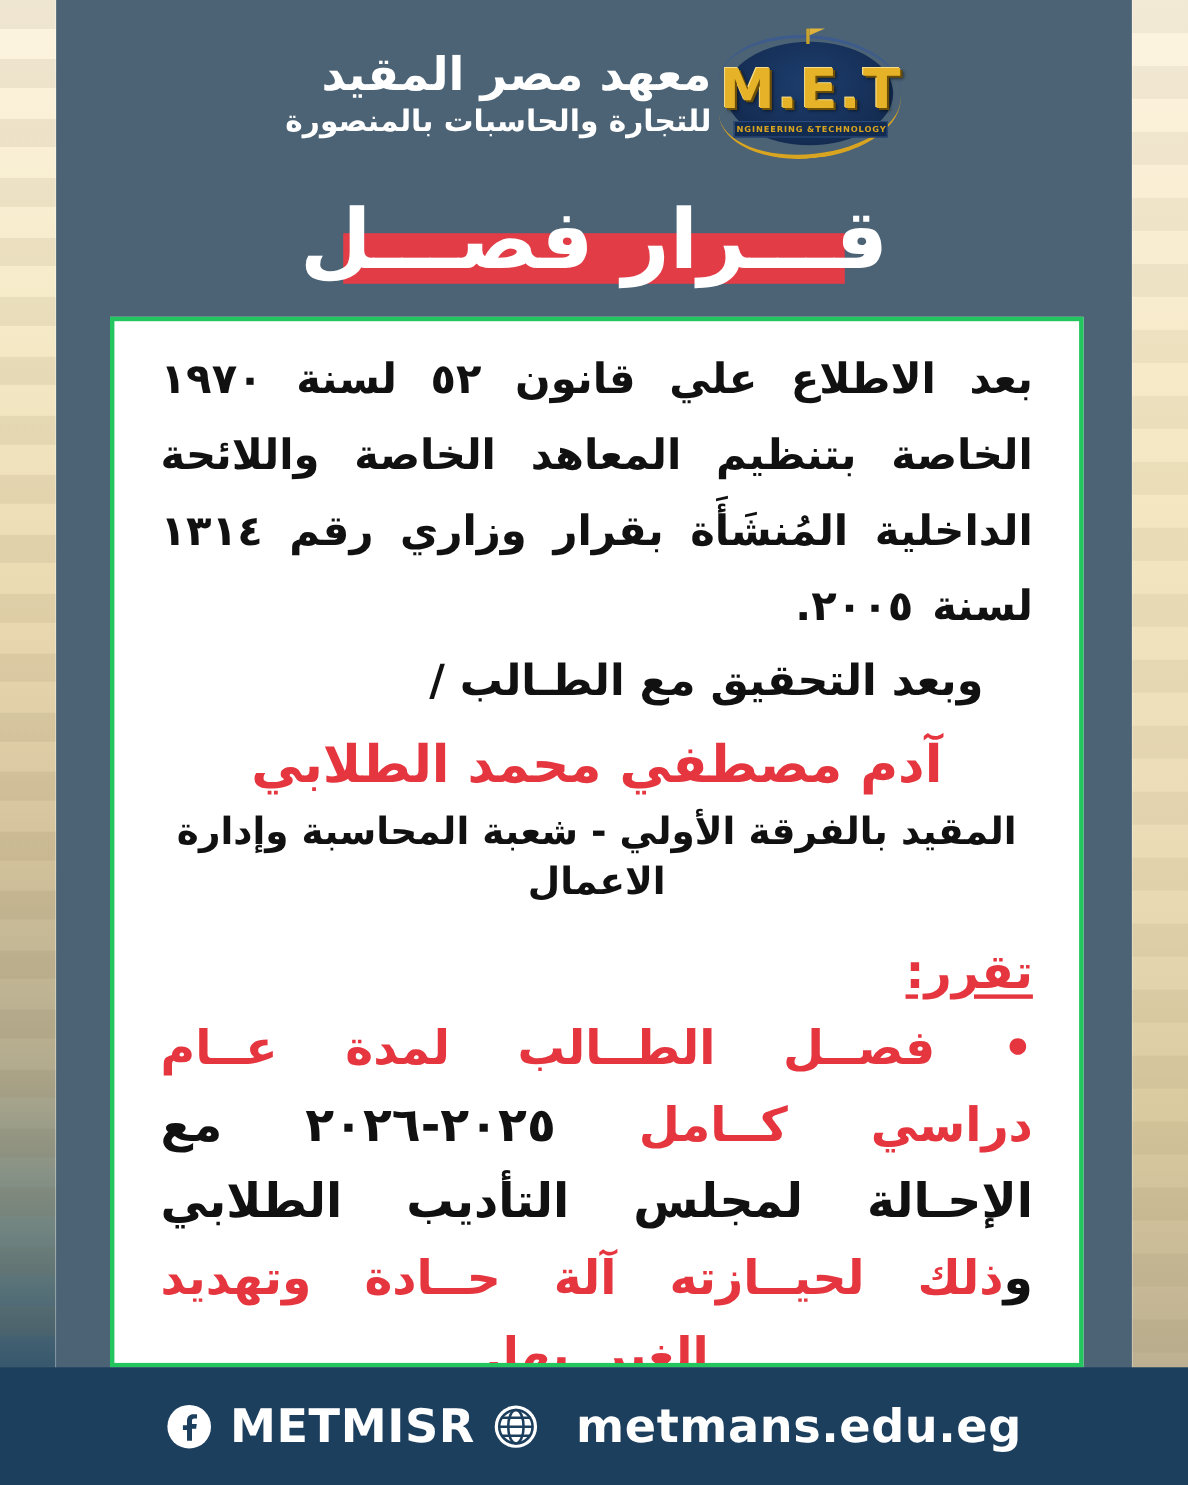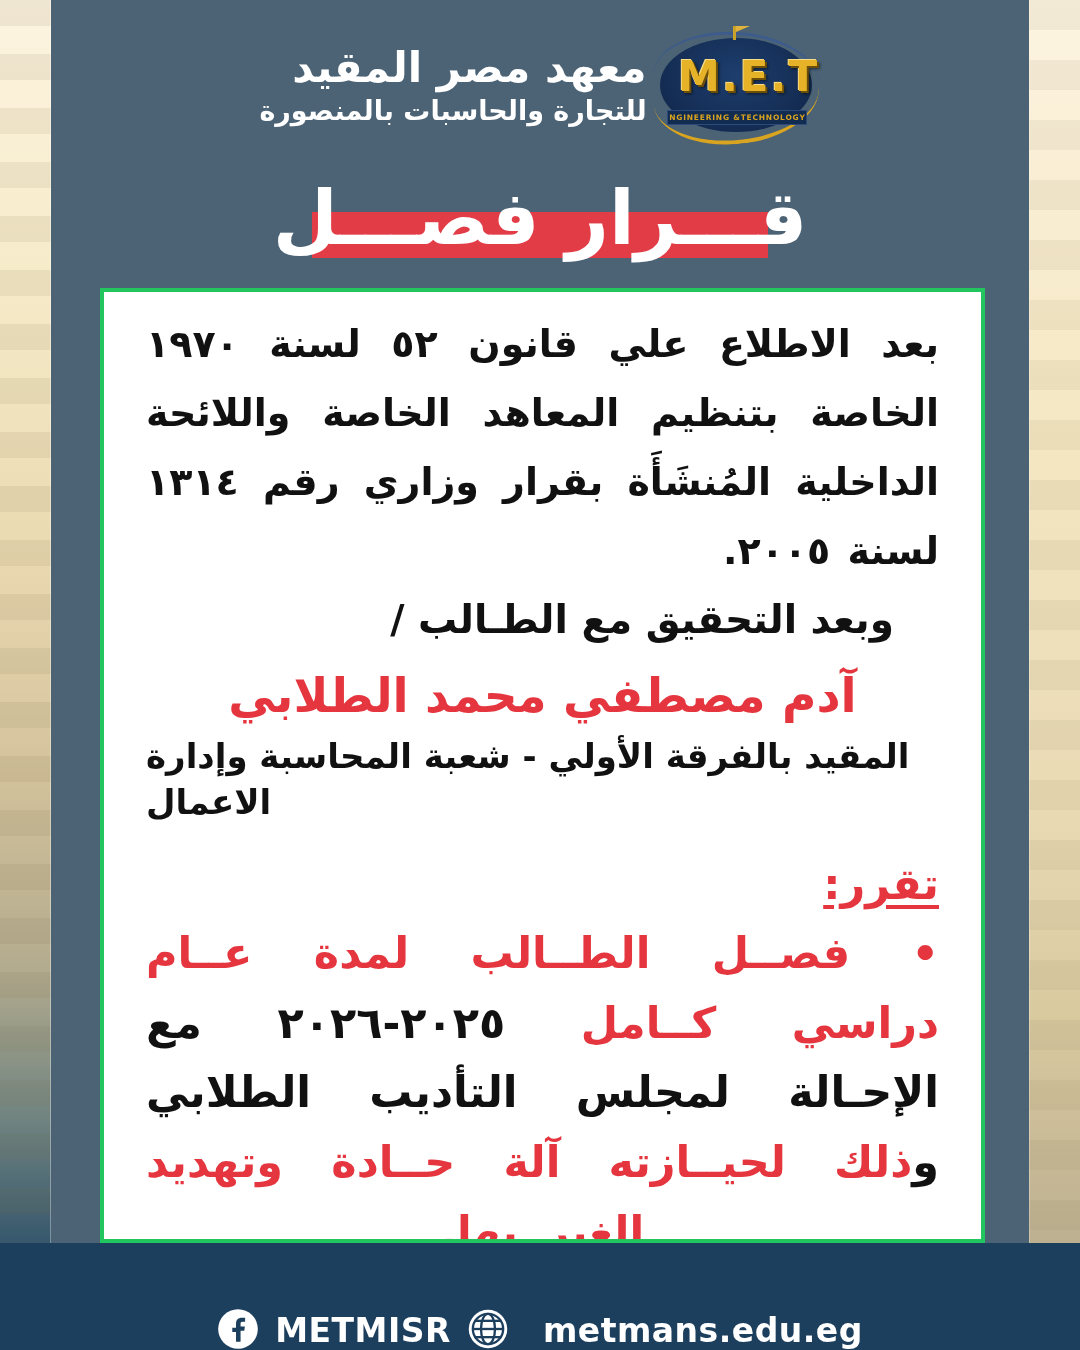--- a/index.html
+++ b/index.html
@@ -44,22 +44,22 @@
   }
   .logo .globe-arc.top{top:6px;border-bottom:none;border-top:3px solid #3d5b8c;transform:rotate(4deg);}
   .logo .flag{
     position:absolute;left:80px;top:0px;width:3px;height:14px;background:#caa22a;
   }
   .logo .flag::after{
     content:"";position:absolute;left:3px;top:0;
     border-top:6px solid #e0b33c;border-right:14px solid transparent;
   }
   .logo .met-acronym{
-    position:absolute;left:12px;top:26px;width:100%;
-    text-align:center;font-size:42px;font-weight:bold;letter-spacing:2px;
+    position:absolute;left:0;top:26px;width:100%;
+    text-align:right;font-size:50px;font-weight:bold;letter-spacing:2px;
     color:#e6b227;
     text-shadow:2px 2px 0 #6b4e08,-1px -1px 0 #f7dd8a,3px 3px 3px rgba(0,0,0,.55);
   }
   .logo .met-tagline{
     position:absolute;left:14px;top:84px;width:138px;
     background:#122b50;color:#d9a41f;
     font-size:7.5px;font-weight:bold;letter-spacing:.8px;
     text-align:center;padding:2px 0;border:1px solid #2c4a7c;
     white-space:nowrap;overflow:hidden;
   }
@@ -97,42 +97,42 @@
   }
   .investigation{
     margin:2px 0 0 0;font-size:39px;font-weight:bold;line-height:1.6;
     text-align:right;text-indent:45px;
   }
   .student-name{
     margin-top:14px;text-align:center;
     color:#e5363f;font-size:47px;font-weight:bold;line-height:1.3;
   }
   .student-info{
-    margin-top:8px;text-align:left;
+    margin-top:8px;text-align:center;
     font-size:34px;font-weight:bold;line-height:1.35;
   }
   .decision-label{
     margin-top:33px;text-align:right;
     color:#e5363f;font-size:43px;font-weight:bold;
     text-decoration:underline;text-underline-offset:6px;
   }
   .decision{
     margin:10px 0 0 0;
     font-size:43px;font-weight:bold;line-height:1.62;
     text-align:justify;text-align-last:center;word-spacing:12px;
   }
   .decision .red{color:#e5363f;}
   .decision .black{color:#111111;}
 
   
   .footer{
     position:absolute;left:0;bottom:0;width:1080px;height:107px;
     background:#1d3f5e;
-    display:flex;align-items:flex-end;justify-content:center;gap:16px;
-    color:#ffffff;font-weight:bold;font-size:33px;letter-spacing:.5px;
+    display:flex;align-items:center;justify-content:center;gap:16px;
+    color:#ffffff;font-weight:bold;font-size:42px;letter-spacing:.5px;
   }
   .footer .icon{display:inline-flex;flex:0 0 auto;}
   .footer .site{margin-right:18px;}
 </style>
 </head>
 <body>
 
 <div class="page">
 
   <div class="photo-strip left"></div>

